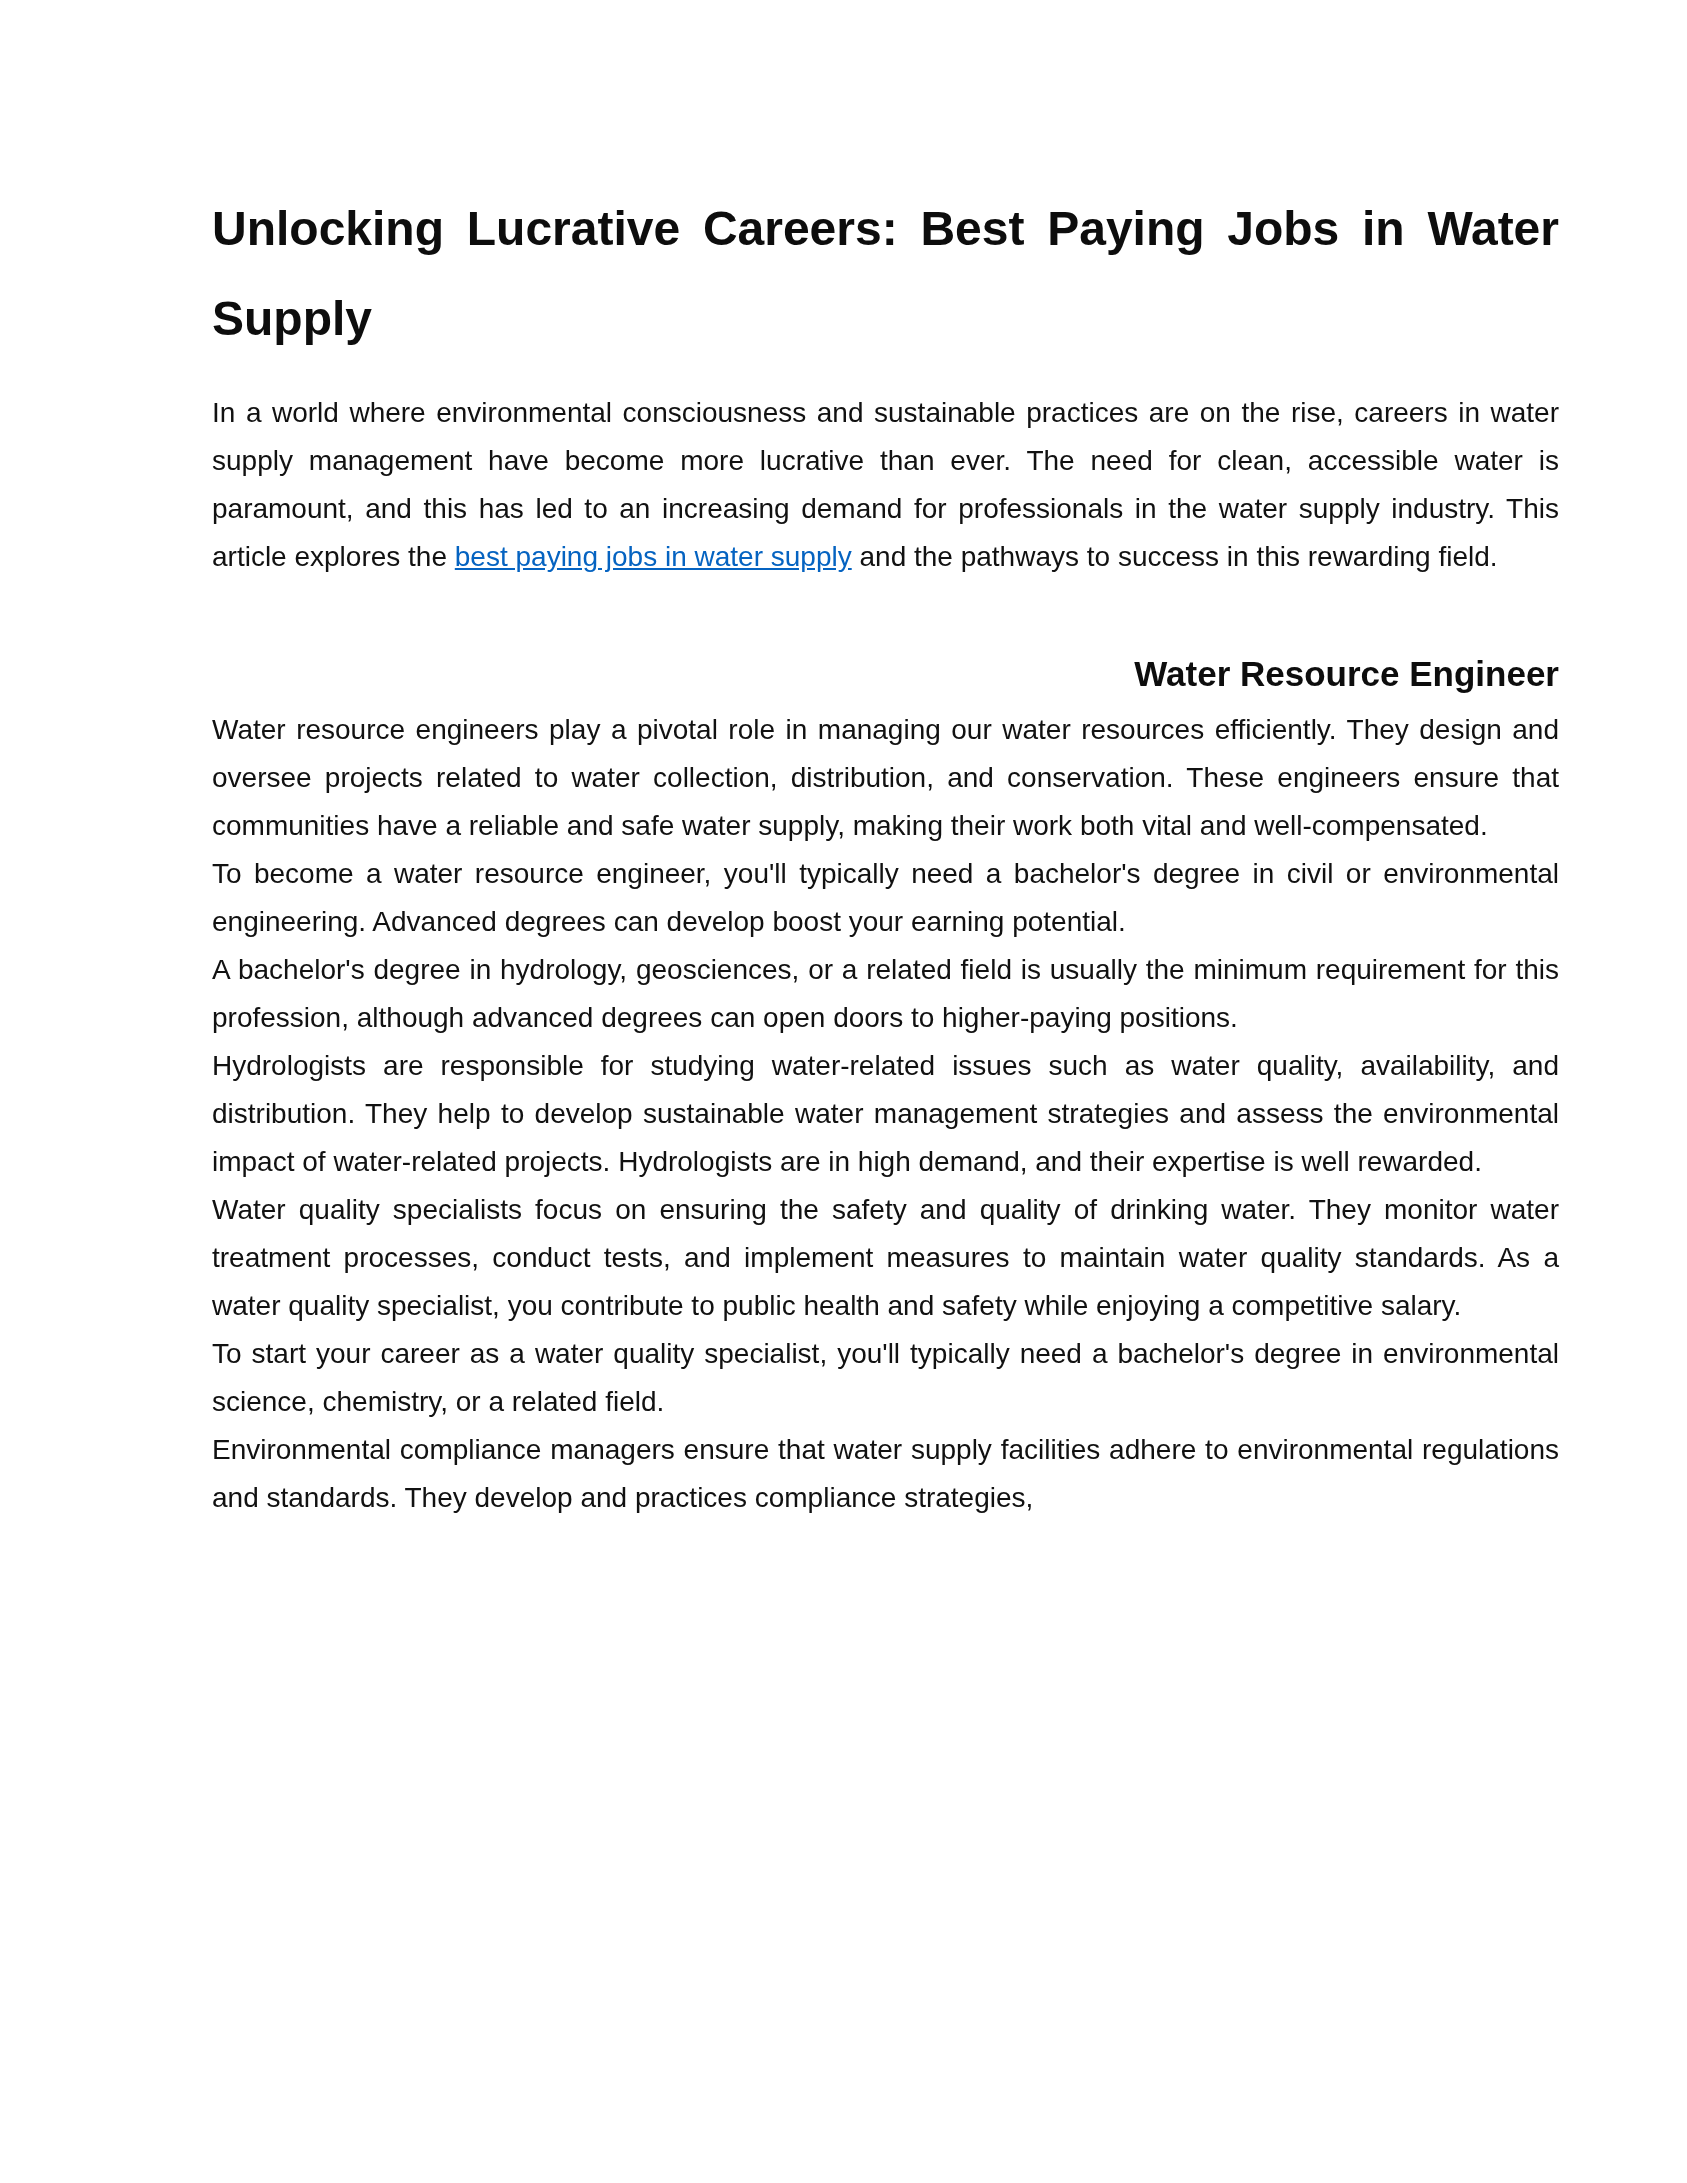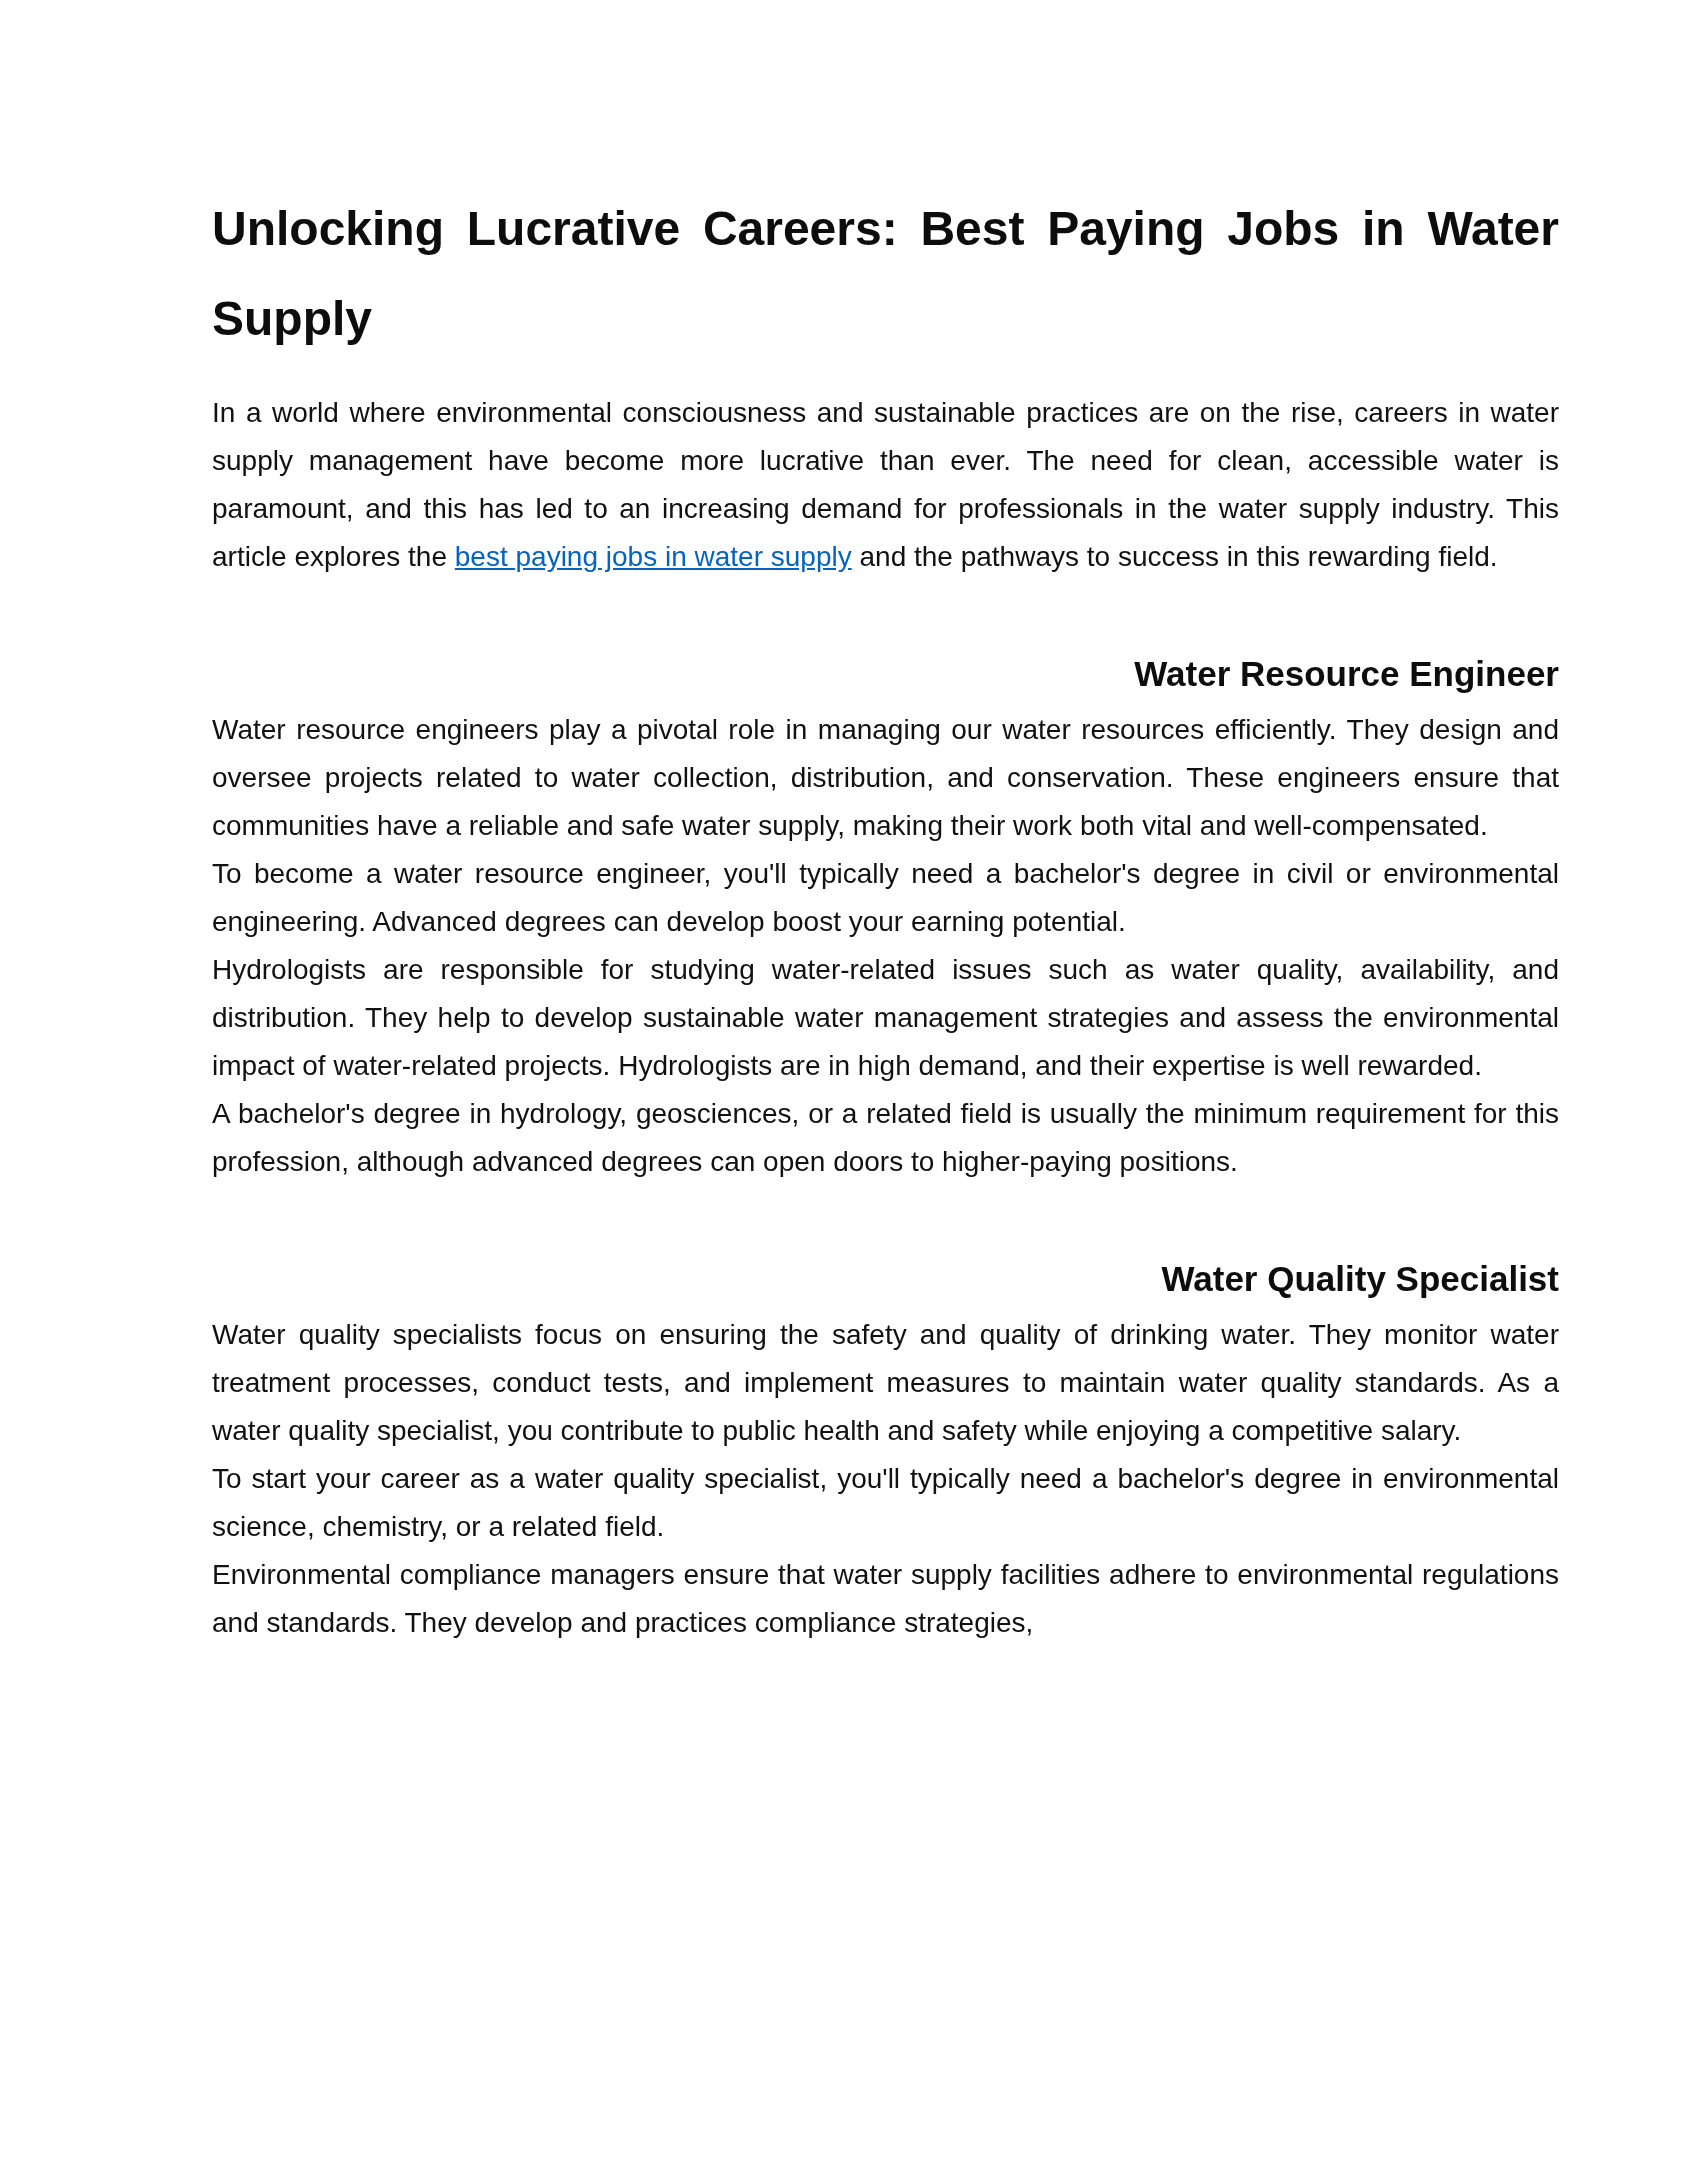--- a/index.html
+++ b/index.html
@@ -63,26 +63,25 @@
 
     <p class="body-para"><span>In a world where environmental consciousness and sustainable practices are on the rise, careers in water supply management have become more lucrative than ever. The need for clean, accessible water is paramount, and this has led to an increasing demand for professionals in the water supply industry. This article explores the </span><a class="doc-link" href="#">best paying jobs in water supply</a><span> and the pathways to success in this rewarding field.</span></p>
 
     <section>
       <h2 class="section-heading">Water Resource Engineer</h2>
       <p class="body-para">Water resource engineers play a pivotal role in managing our water resources efficiently. They design and oversee projects related to water collection, distribution, and conservation. These engineers ensure that communities have a reliable and safe water supply, making their work both vital and well-compensated.</p>
       <p class="body-para">To become a water resource engineer, you'll typically need a bachelor's degree in civil or environmental engineering. Advanced degrees can develop boost your earning potential.</p>
     </section>
 
     <section>
+      <p class="body-para">A bachelor's degree in hydrology, geosciences, or a related field is usually the minimum requirement for this profession, although advanced degrees can open doors to higher-paying positions.</p>
       <p class="body-para">Hydrologists are responsible for studying water-related issues such as water quality, availability, and distribution. They help to develop sustainable water management strategies and assess the environmental impact of water-related projects. Hydrologists are in high demand, and their expertise is well rewarded.</p>
-      <p class="body-para">A bachelor's degree in hydrology, geosciences, or a related field is usually the minimum requirement for this profession, although advanced degrees can open doors to higher-paying positions.</p>
     </section>
 
     <section>
-      <h2 class="section-heading">Water Quality Specialist</h2>
       <p class="body-para">Water quality specialists focus on ensuring the safety and quality of drinking water. They monitor water treatment processes, conduct tests, and implement measures to maintain water quality standards. As a water quality specialist, you contribute to public health and safety while enjoying a competitive salary.</p>
       <p class="body-para">To start your career as a water quality specialist, you'll typically need a bachelor's degree in environmental science, chemistry, or a related field.</p>
     </section>
 
     <section>
       <p class="body-para">Environmental compliance managers ensure that water supply facilities adhere to environmental regulations and standards. They develop and practices compliance strategies,</p>
     </section>
 
   </div>
 </div>

